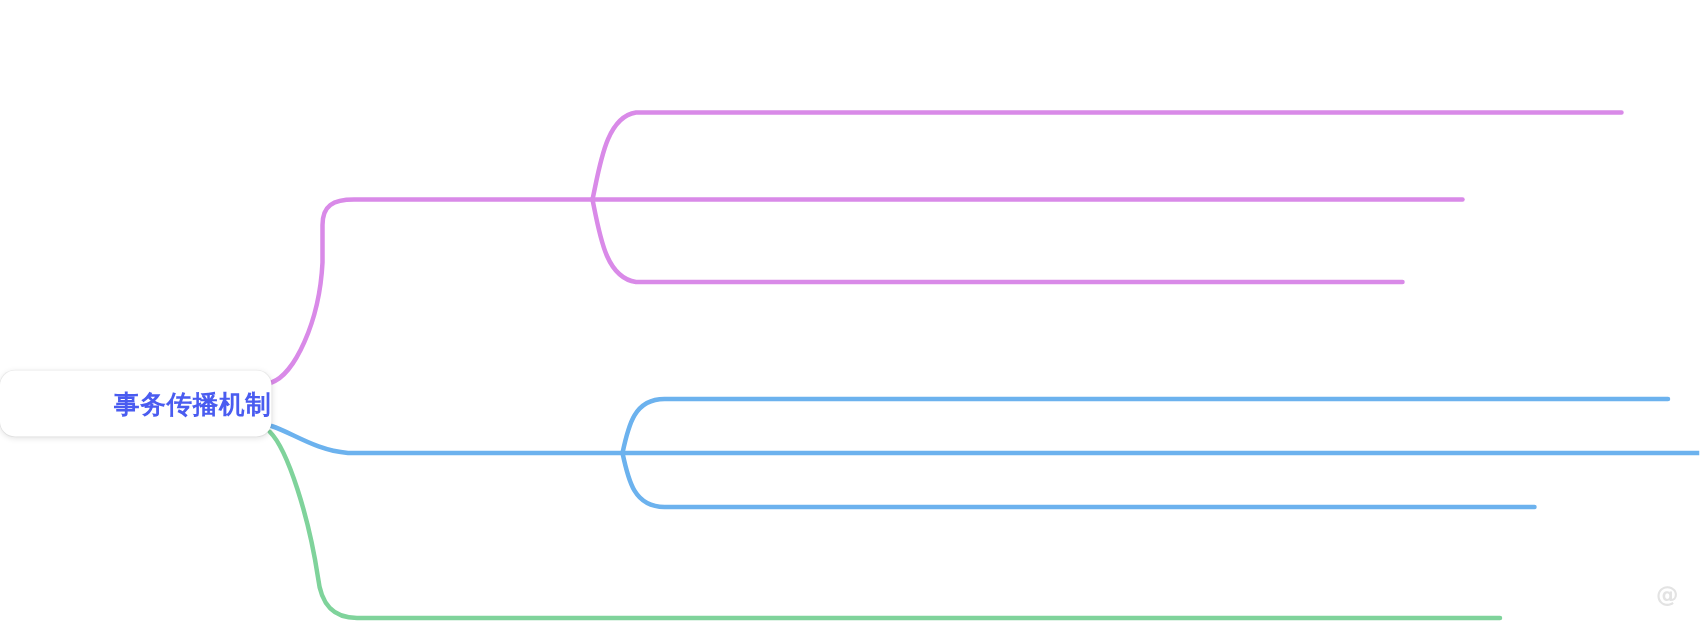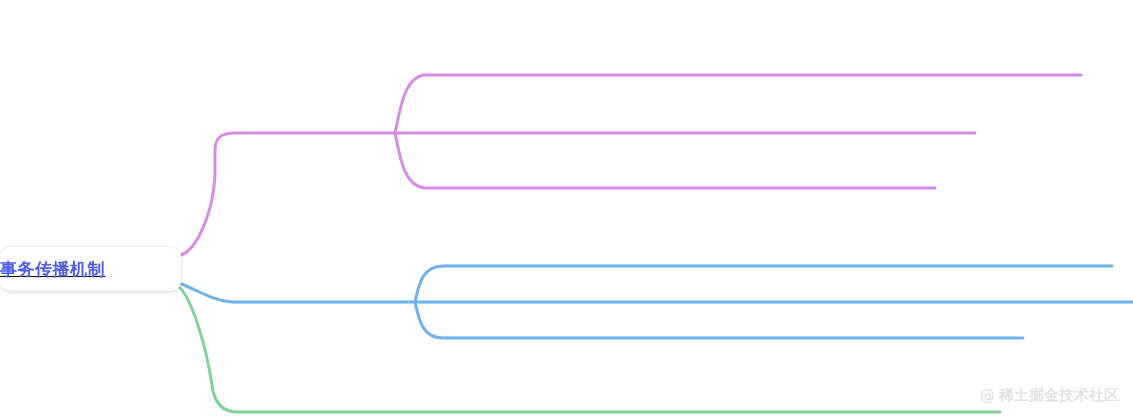--- a/index.html
+++ b/index.html
@@ -26,23 +26,22 @@
     position: absolute;
     left: 0px;
     top: 247px;
     width: 181px;
     height: 44px;
     background: #ffffff;
     border-radius: 10px;
     box-shadow: 0 1px 4px rgba(0,0,0,0.13), 0 0 0 0.5px rgba(0,0,0,0.05);
     display: flex;
     align-items: center;
-    justify-content: flex-start;
+    justify-content: flex-end;
     box-sizing: border-box;
-    text-decoration: underline;
   }
   .root-label {
     color: #4a5cf0;
     font-size: 17px;
     font-weight: bold;
     letter-spacing: 0.5px;
     white-space: nowrap;
     font-family: "DejaVu Sans", "Liberation Sans", sans-serif;
   }
   .watermark {
@@ -94,16 +93,15 @@
     </g>
 
   </svg>
 
   <div class="root-node">
     <span class="root-label">事务传播机制</span>
   </div>
 
   <div class="watermark">
     <span class="watermark-mark">@</span>
-    <span>稀土掘金技术社区</span>
   </div>
 
 </div>
 
 </body></html>

